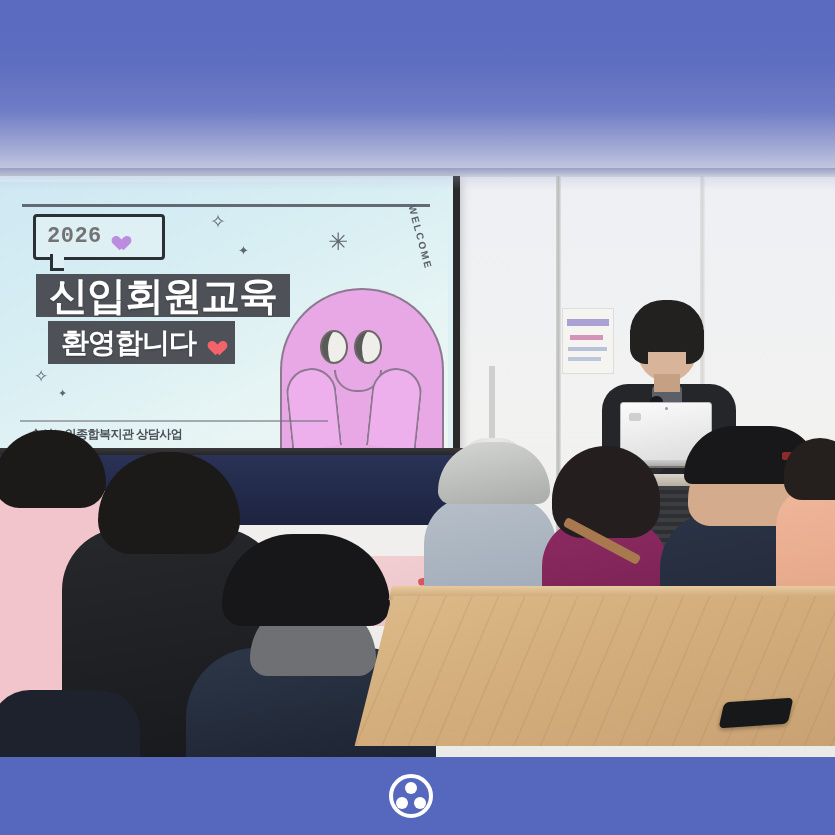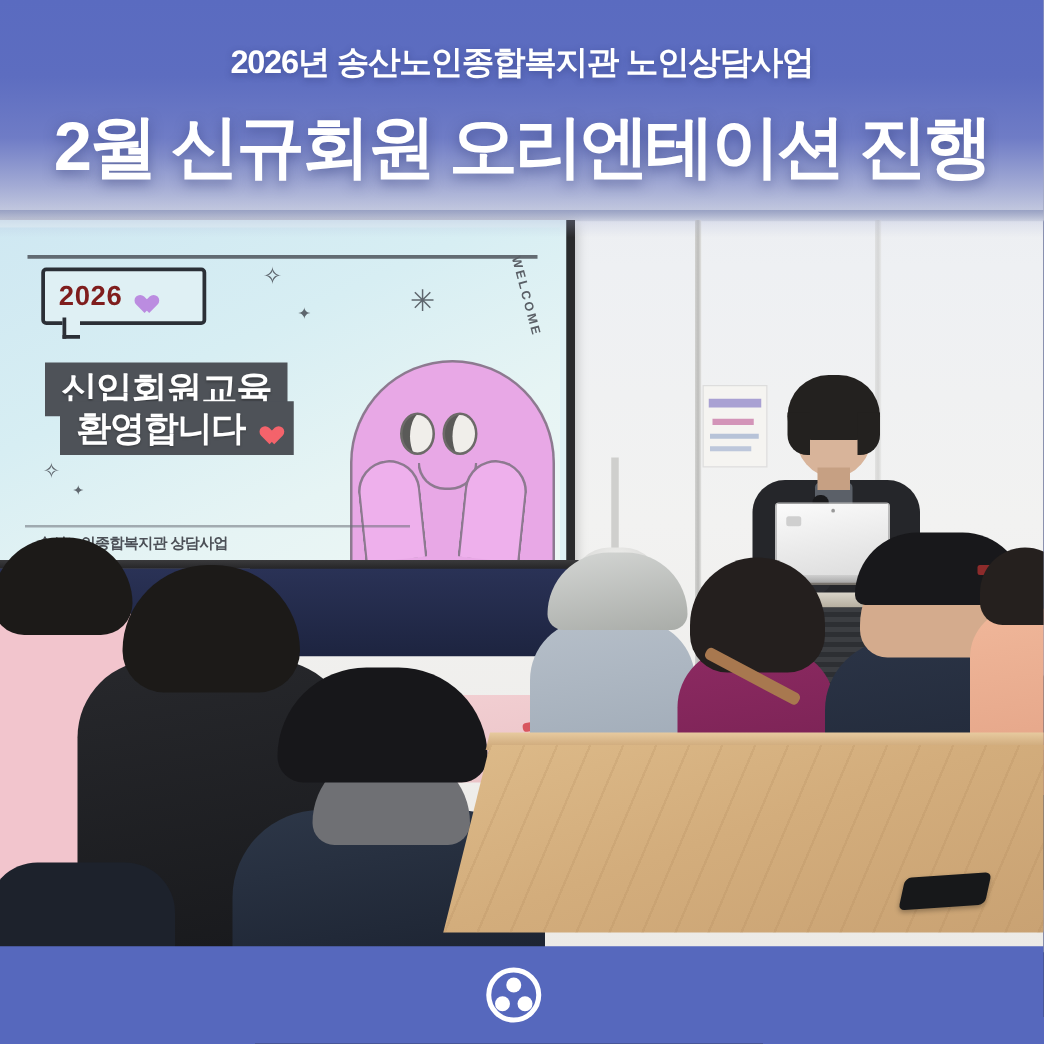--- a/index.html
+++ b/index.html
@@ -37,32 +37,32 @@
     overflow:hidden;}
   .scr-topline{position:absolute;left:22px;top:22px;right:18px;height:3px;background:#3b3f47;opacity:.75;}
   .scr-botline{position:absolute;left:20px;bottom:26px;right:120px;height:2px;background:#6b7078;opacity:.55;}
 
   
   .bubble{position:absolute;left:33px;top:32px;width:132px;height:46px;
     background:#dff0f4;border:3px solid #2b2f36;border-radius:4px;
     display:flex;align-items:center;gap:7px;padding-left:11px;}
   .bubble:before{content:"";position:absolute;left:14px;bottom:-14px;width:11px;height:14px;
     background:#dff0f4;border-left:3px solid #2b2f36;border-bottom:3px solid #2b2f36;}
-  .bub-txt{font-size:22px;font-weight:bold;color:#7f1d1d;letter-spacing:.5px;line-height:1;}
+  .bub-txt{font-size:22px;font-weight:bold;color:#737373;letter-spacing:.5px;line-height:1;font-family:Liberation Mono, monospace;}
   .heart{width:17px;height:15px;position:relative;}
   .heart:before,.heart:after{content:"";position:absolute;top:0;width:9px;height:14px;
     border-radius:9px 9px 0 0;background:var(--hc,#bb8ce0);}
   .heart:before{left:8px;transform:rotate(45deg);transform-origin:0 100%;}
   .heart:after{left:8px;transform:rotate(-45deg);transform-origin:100% 100%;}
 
   
   .plate{position:absolute;background:#4e5258;color:#fff;font-weight:bold;
     display:flex;align-items:center;padding:0 13px;letter-spacing:-1px;
     text-shadow:0 1px 2px rgba(0,0,0,.3);}
-  .plate1{left:36px;top:108px;height:43px;font-size:29px;}
+  .plate1{left:36px;top:92px;height:43px;font-size:39px;}
   .plate2{left:48px;top:139px;height:43px;font-size:28px;gap:9px;}
   .scr-foot{position:absolute;left:30px;bottom:5px;font-size:12px;color:#4c5057;
     font-weight:bold;letter-spacing:-.5px;}
 
   
   .blob{position:absolute;right:4px;bottom:0;width:164px;height:160px;
     background:#e8a8e6;border:2px solid #8d7a90;border-bottom:none;
     border-radius:84px 84px 0 0;}
   .eye{position:absolute;top:40px;width:28px;height:34px;background:#5a5a58;
     border:2px solid #6c6a68;border-radius:14px/17px;overflow:hidden;}
@@ -294,24 +294,20 @@
     <div class="table-edge"></div>
     <div class="table-main">
       <div class="table-grain"></div>
     </div>
     <div class="phone"></div>
 
     <div class="p" style="left:-10px;top:690px;width:150px;height:80px;background:#1d222c;border-radius:40px 40px 0 0;"></div>
   </div>
 
   <div id="headgrad"></div>
-  <div id="header">
-    <div id="subtitle">2026년 송산노인종합복지관 노인상담사업</div>
-    <div id="title">2월 신규회원 오리엔테이션 진행</div>
-  </div>
 
   <div id="footer">
     <div id="logo">
       <span class="ldot t"></span>
       <span class="ldot bl"></span>
       <span class="ldot br"></span>
     </div>
     <div id="foot-txt">
     </div>
   </div>

